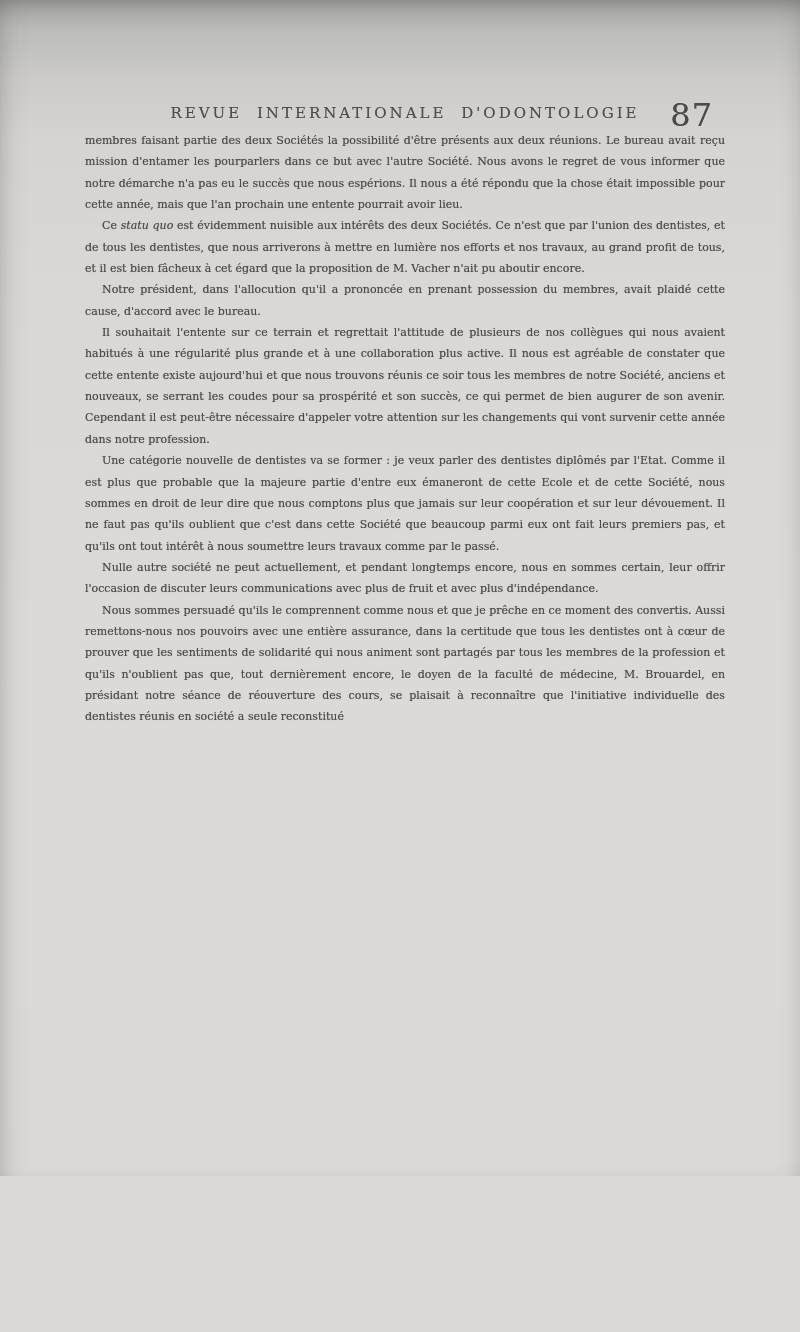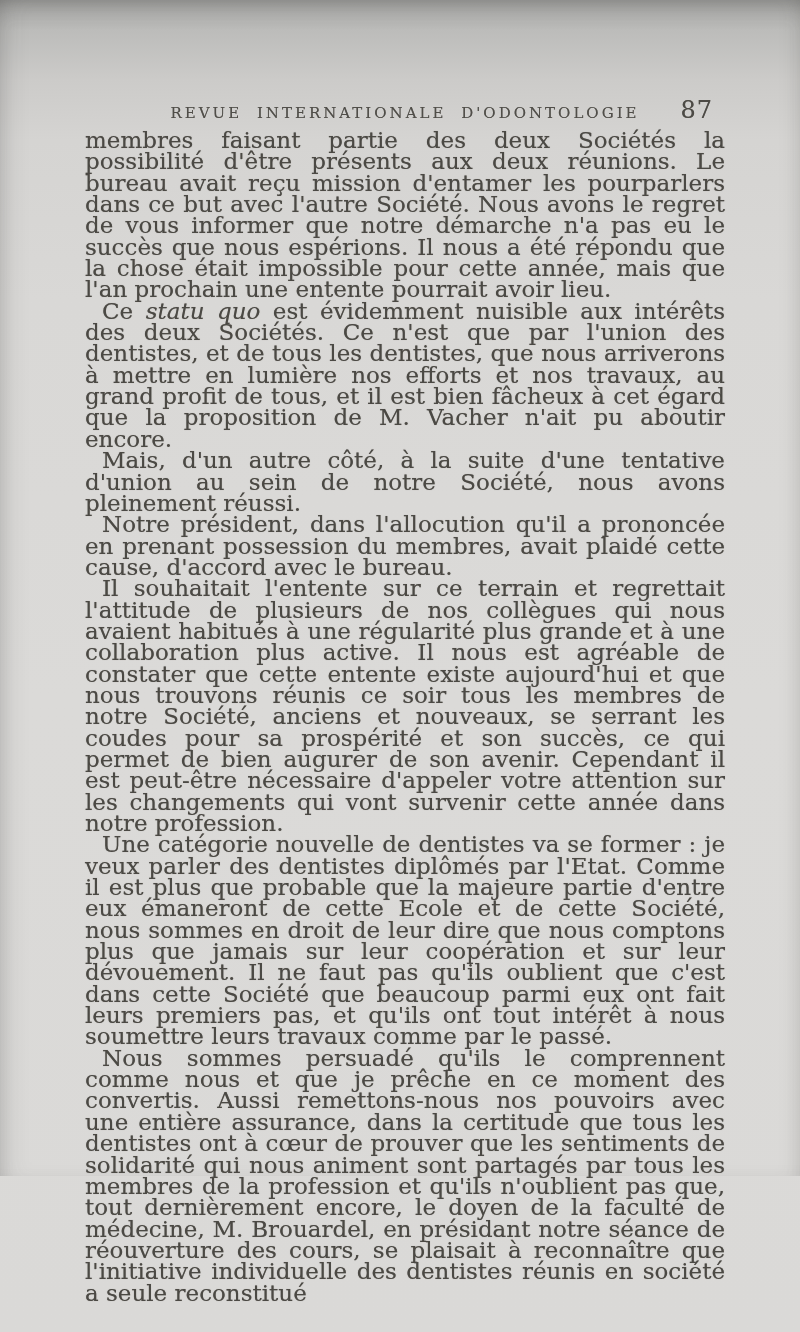--- a/index.html
+++ b/index.html
@@ -44,32 +44,32 @@
     letter-spacing: 3px;
     word-spacing: 7px;
     padding-top: 5px;
     white-space: nowrap;
     text-shadow: 0 0 0.6px rgba(80,78,73,0.55);
   }
   .page-number {
     position: absolute;
     right: 12px;
     top: -3px;
-    font-size: 24px;
+    font-size: 32px;
     letter-spacing: 1px;
     color: #4c4a45;
     text-shadow: 0 0 0.6px rgba(80,78,73,0.55);
   }
   .text-block {
     position: absolute;
     top: 130px;
     left: 85px;
     width: 640px;
     color: #4b4944;
-    font-size: 23px;
+    font-size: 11px;
     line-height: 21.35px;
     text-align: justify;
     text-shadow: 0 0 0.7px rgba(86,83,77,0.6);
   }
   .para {
     margin: 0;
     text-indent: 17px;
   }
   .para.no-indent {
     text-indent: 0;
@@ -85,26 +85,26 @@
   <header class="page-header">
     <span class="journal-title">REVUE INTERNATIONALE D'ODONTOLOGIE</span>
     <span class="page-number">87</span>
   </header>
 
   <main class="text-block">
     <p class="para no-indent">membres faisant partie des deux Sociétés la possibilité d'être présents aux deux réunions. Le bureau avait reçu mission d'entamer les pourparlers dans ce but avec l'autre Société. Nous avons le regret de vous informer que notre démarche n'a pas eu le succès que nous espérions. Il nous a été répondu que la chose était impossible pour cette année, mais que l'an prochain une entente pourrait avoir lieu.</p>
 
     <p class="para"><span>Ce </span><em class="latin">statu quo</em><span> est évidemment nuisible aux intérêts des deux Sociétés. Ce n'est que par l'union des dentistes, et de tous les dentistes, que nous arriverons à mettre en lumière nos efforts et nos travaux, au grand profit de tous, et il est bien fâcheux à cet égard que la proposition de M. Vacher n'ait pu aboutir encore.</span></p>
 
-    <p class="para">Mais, d'un autre côté, à la suite d'une tentative d'union au sein de notre Société, nous avons pleinement réussi.</p>
 
     <p class="para">Notre président, dans l'allocution qu'il a prononcée en prenant possession du membres, avait plaidé cette cause, d'accord avec le bureau.</p>
 
     <p class="para">Il souhaitait l'entente sur ce terrain et regrettait l'attitude de plusieurs de nos collègues qui nous avaient habitués à une régularité plus grande et à une collaboration plus active. Il nous est agréable de constater que cette entente existe aujourd'hui et que nous trouvons réunis ce soir tous les membres de notre Société, anciens et nouveaux, se serrant les coudes pour sa prospérité et son succès, ce qui permet de bien augurer de son avenir. Cependant il est peut-être nécessaire d'appeler votre attention sur les changements qui vont survenir cette année dans notre profession.</p>
 
     <p class="para">Une catégorie nouvelle de dentistes va se former : je veux parler des dentistes diplômés par l'Etat. Comme il est plus que probable que la majeure partie d'entre eux émaneront de cette Ecole et de cette Société, nous sommes en droit de leur dire que nous comptons plus que jamais sur leur coopération et sur leur dévouement. Il ne faut pas qu'ils oublient que c'est dans cette Société que beaucoup parmi eux ont fait leurs premiers pas, et qu'ils ont tout intérêt à nous soumettre leurs travaux comme par le passé.</p>
 
+    <p class="para">Nulle autre société ne peut actuellement, et pendant longtemps encore, nous en sommes certain, leur offrir l'occasion de discuter leurs communications avec plus de fruit et avec plus d'indépendance.</p>
 
 
     <p class="para">Nous sommes persuadé qu'ils le comprennent comme nous et que je prêche en ce moment des convertis. Aussi remettons-nous nos pouvoirs avec une entière assurance, dans la certitude que tous les dentistes ont à cœur de prouver que les sentiments de solidarité qui nous animent sont partagés par tous les membres de la profession et qu'ils n'oublient pas que, tout dernièrement encore, le doyen de la faculté de médecine, M. Brouardel, en présidant notre séance de réouverture des cours, se plaisait à reconnaître que l'initiative individuelle des dentistes réunis en société a seule reconstitué</p>
   </main>
 
 </div>
 
 </body></html>

